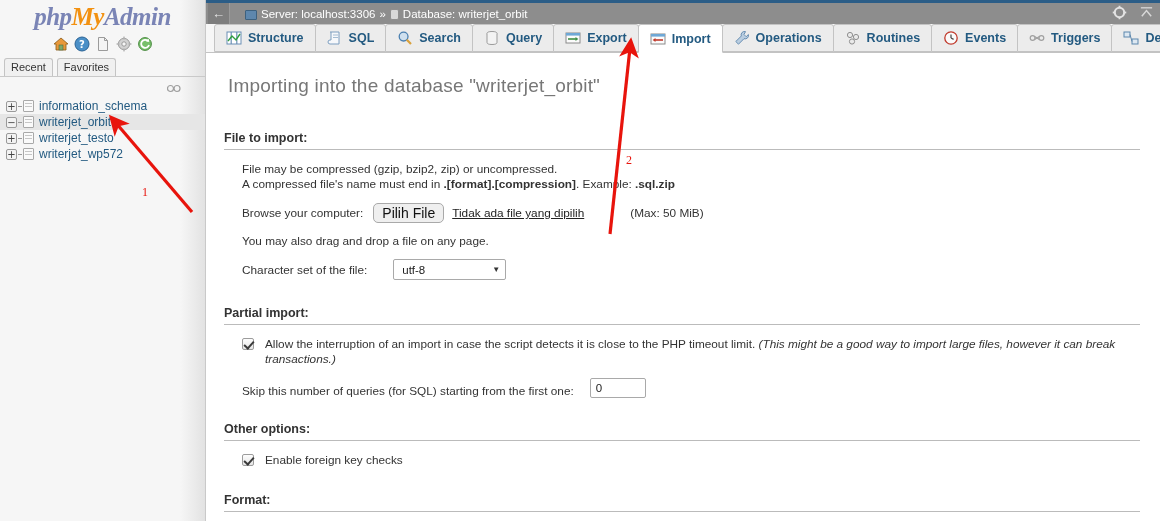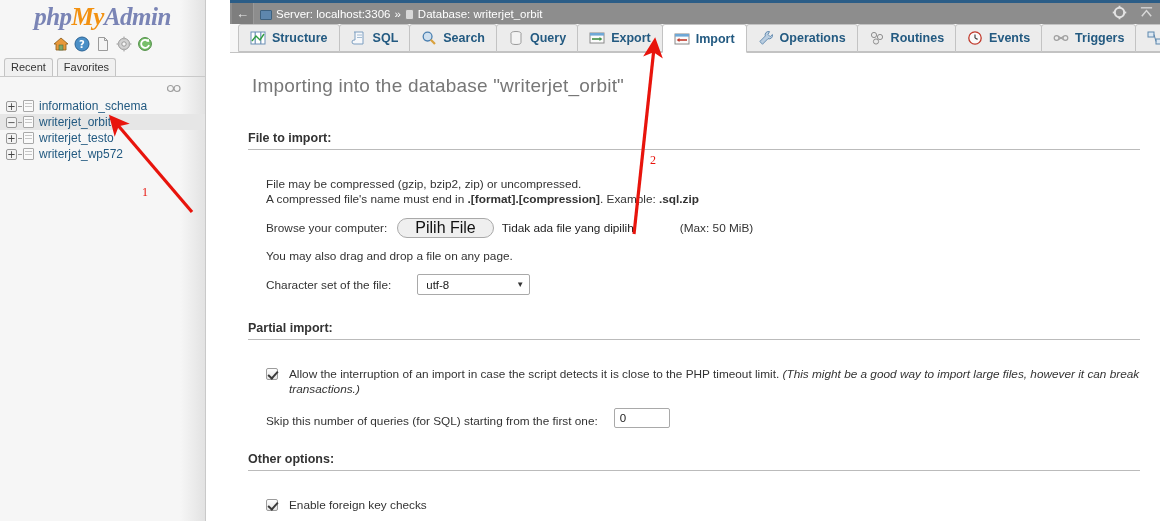--- a/index.html
+++ b/index.html
@@ -3,21 +3,21 @@
 <meta charset="utf-8">
 <style>
   * { box-sizing: border-box; }
   html, body {
     margin: 0; padding: 0;
     width: 1160px; height: 521px;
     overflow: hidden;
     background: #fff;
     font-family: "Liberation Sans", sans-serif;
   }
-  #app { position: relative; width: 1160px; height: 521px; display: flex; gap: 24px; }
+  #app { position: relative; width: 1160px; height: 521px; display: flex; }
 
   
   #sidebar {
     width: 206px; height: 521px;
     background: #f3f3f3;
     position: relative;
     flex: 0 0 206px;
     border-right: 1px solid #c9c9c9;
     background-image: linear-gradient(to right, #f6f6f6 0%, #f6f6f6 88%, #e2e2e2 100%);
   }
@@ -101,21 +101,21 @@
     padding-left: 2px;
     position: relative;
   }
   .back-arrow {
     width: 22px; height: 21px;
     background: #7e7e7e;
     display: flex; align-items: center; justify-content: center;
     color: #e8e8e8; font-size: 13px;
     border-right: 1px solid #9a9a9a;
   }
-  .bc-text { padding-left: 6px; display: flex; align-items: center; gap: 4px; }
+  .bc-text { padding-left: 15px; display: flex; align-items: center; gap: 4px; }
   .bc-mon {
     width: 12px; height: 10px; background: #5e87ad;
     border: 1px solid #3d617f; border-radius: 1px; display: inline-block;
     position: relative; top: 1px;
   }
   .bc-db {
     width: 9px; height: 11px; background: #d8d8d8;
     border: 1px solid #8f8f8f; border-radius: 2px; display: inline-block;
     position: relative; top: 1px;
   }
@@ -157,37 +157,37 @@
   
   .content { padding: 0 20px 0 18px; position: relative; }
   h1.page-title {
     font-size: 19px; font-weight: normal; color: #777;
     margin: 22px 0 34px 4px; letter-spacing: 0.2px;
   }
   .sec-head {
     font-size: 12.5px; font-weight: bold; color: #333;
     border-bottom: 1px solid #bbb;
     padding-bottom: 4px;
-    margin: 0 0 15px 0;
+    margin: 0 0 0 0;
   }
   .body-text { font-size: 11.8px; color: #333; }
   .row-pad { padding: 12px 0 0 18px; }
   .row-pad2 { padding: 11px 0 0 18px; }
   .lh { line-height: 15px; }
   b.em { font-weight: bold; }
 
   .filerow { display: flex; align-items: center; gap: 0; font-size: 11.8px; color: #333; }
   .btn-file {
     border: 1px solid #a9a9a9; background: #efefef;
-    border-radius: 10px; padding: 2px 17px;
-    font-size: 16px; color: #111; line-height: 14px;
+    border-radius: 5px; padding: 2px 8px;
+    font-size: 14px; color: #111; line-height: 14px;
     margin: 0 8px 0 10px;
     font-family: "Liberation Sans", sans-serif;
   }
-  .file-none { color: #222; font-size: 11.8px; }
+  .file-none { color: #222; font-size: 11.8px; text-decoration: underline; }
   .maxsize { margin-left: 46px; color: #333; font-size: 11.8px; }
 
   .charsetrow { display: flex; align-items: center; gap: 10px; font-size: 11.8px; color: #333; }
   .select-box {
     width: 113px; height: 21px;
     border: 1px solid #a9a9a9; border-radius: 2px;
     background: #fff;
     display: flex; align-items: center; justify-content: space-between;
     padding: 0 5px 0 8px;
     font-size: 11.5px; color: #222;

